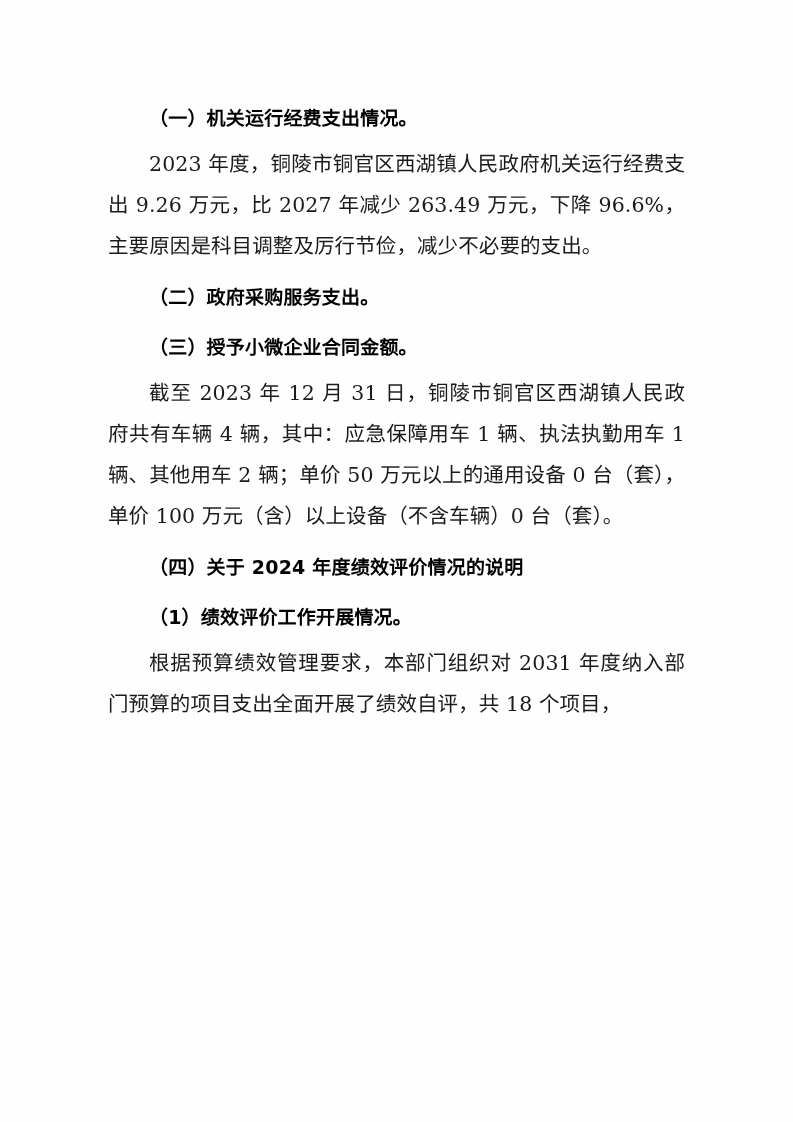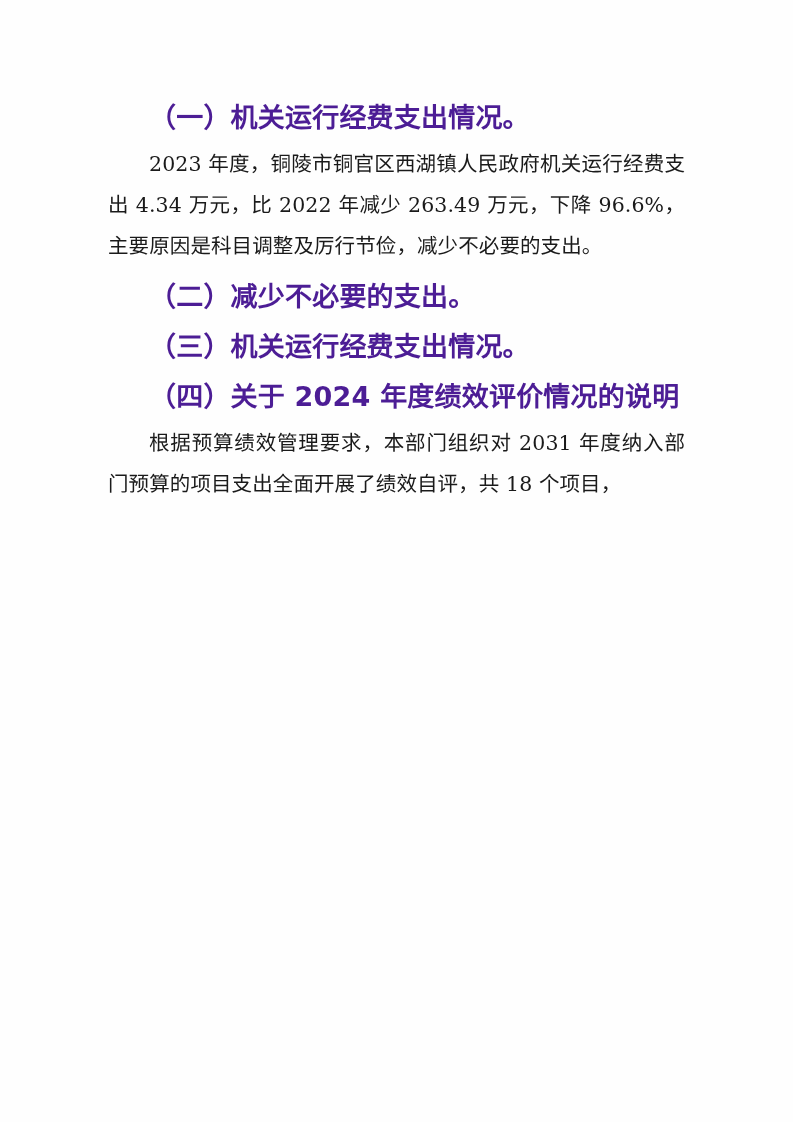--- a/index.html
+++ b/index.html
@@ -21,26 +21,26 @@
     background: #fefefe;
     box-sizing: border-box;
     padding: 88px 108px 60px 108px;
   }
   .doc-body {
     width: 100%;
   }
   .heading {
     font-family: "DejaVu Sans", "Liberation Sans", sans-serif;
     font-weight: bold;
-    font-size: 27px;
+    font-size: 19px;
     line-height: 40px;
     margin: 10px 0 6px 0;
     text-indent: 41px;
     letter-spacing: 0.2px;
-    color: #4c1d95;
+    color: #000000;
   }
   .para {
     font-size: 20.5px;
     line-height: 41px;
     margin: 0 0 2px 0;
     text-indent: 41px;
     text-align: justify;
     text-justify: inter-ideograph;
     letter-spacing: 0.1px;
     color: #1a1a1a;
@@ -50,27 +50,29 @@
   }
 </style>
 </head>
 <body>
 
 <div class="page">
   <div class="doc-body">
 
     <div class="heading">（一）机关运行经费支出情况。</div>
 
-    <p class="para">2023 年度，铜陵市铜官区西湖镇人民政府机关运行经费支出 4.34 万元，比 2022 年减少 263.49 万元，下降 96.6%，主要原因是科目调整及厉行节俭，减少不必要的支出。</p>
+    <p class="para">2023 年度，铜陵市铜官区西湖镇人民政府机关运行经费支出 9.26 万元，比 2027 年减少 263.49 万元，下降 96.6%，主要原因是科目调整及厉行节俭，减少不必要的支出。</p>
 
-    <div class="heading">（二）减少不必要的支出。</div>
+    <div class="heading">（二）政府采购服务支出。</div>
 
 
-    <div class="heading">（三）机关运行经费支出情况。</div>
+    <div class="heading">（三）授予小微企业合同金额。</div>
 
+    <p class="para">截至 2023 年 12 月 31 日，铜陵市铜官区西湖镇人民政府共有车辆 4 辆，其中：应急保障用车 1 辆、执法执勤用车 1 辆、其他用车 2 辆；单价 50 万元以上的通用设备 0 台（套），单价 100 万元（含）以上设备（不含车辆）0 台（套）。</p>
 
     <div class="heading">（四）关于 2024 年度绩效评价情况的说明</div>
 
+    <div class="heading">（1）绩效评价工作开展情况。</div>
 
     <p class="para last">根据预算绩效管理要求，本部门组织对 2031 年度纳入部门预算的项目支出全面开展了绩效自评，共 18 个项目，</p>
 
   </div>
 </div>
 
 </body></html>

